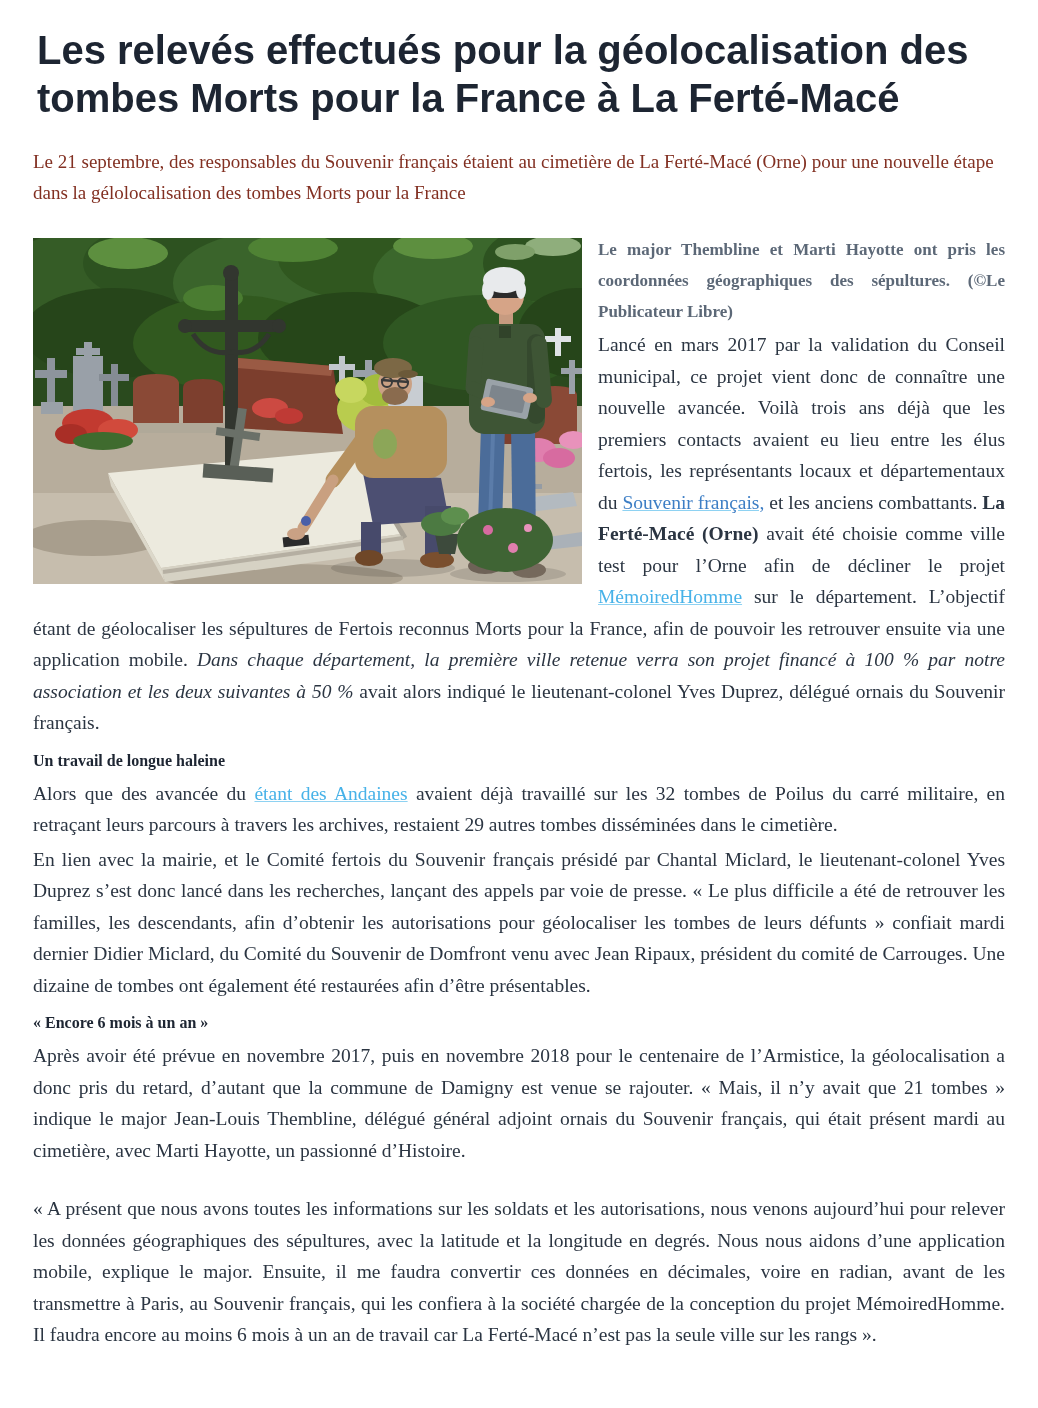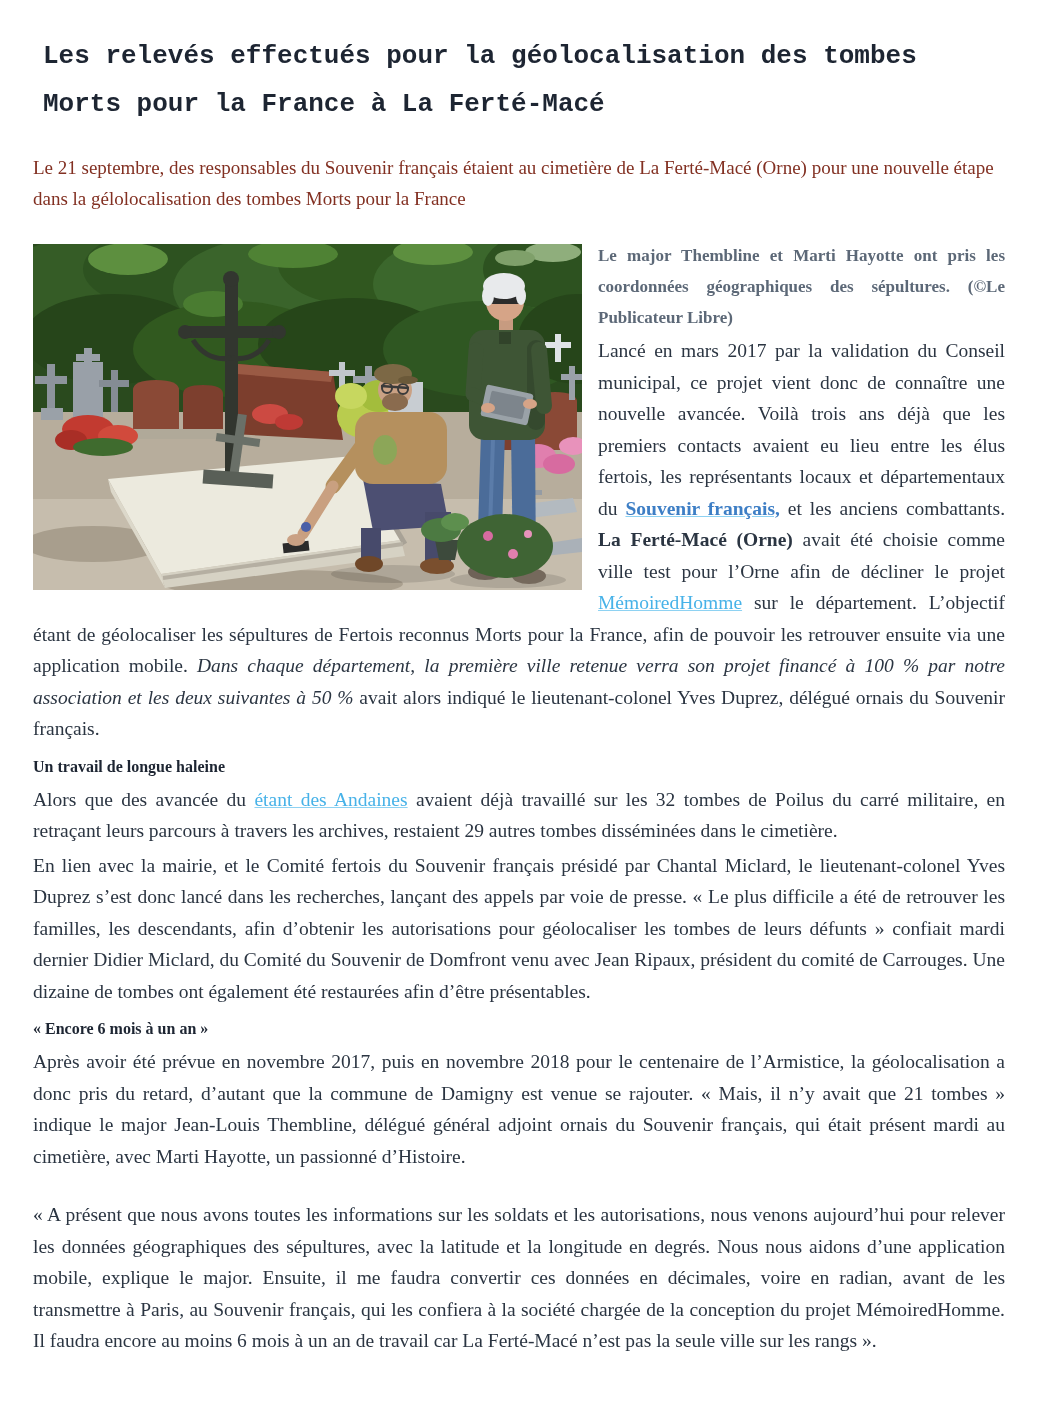--- a/index.html
+++ b/index.html
@@ -9,26 +9,26 @@
   }
   body {
     width: 1038px;
     font-family: "Liberation Serif", serif;
     color: var(--body-text, #2b3542);
   }
   .page {
     padding: 22px 33px 36px 33px;
   }
   .article-title {
-    font-family: Liberation Mono, monospace;
-    font-weight: 700;
-    font-size: 26px;
+    font-family: Liberation Sans, sans-serif;
+    font-weight: 700;
+    font-size: 40px;
     line-height: 48px;
     color: var(--title-color, #1d2532);
-    margin: 10px;
+    margin: 4px;
     max-width: 955px;
   }
   .standfirst {
     margin: 24px 0 0 0;
     font-size: 19px;
     line-height: 31px;
     color: var(--standfirst-color, #823022);
     max-width: 972px;
   }
   .published {
@@ -69,21 +69,20 @@
     font-weight: 700;
     color: var(--title-color, #252f3d);
     margin: 7px 0 2px 0;
     text-align: left;
   }
   a.link-dark {
     color: var(--link-primary, #3d7ec5);
     text-decoration: underline;
     text-decoration-color: var(--link-underline, #8ed2f2);
     cursor: pointer;
-    font-weight: bold;
   }
   a.link-light {
     color: var(--link-light, #47b2e8);
     text-decoration: underline;
     text-decoration-color: var(--link-underline, #8ed2f2);
     cursor: pointer;
   }
   strong.inline-bold { font-weight: 700; }
   em.inline-italic { }
 </style>

